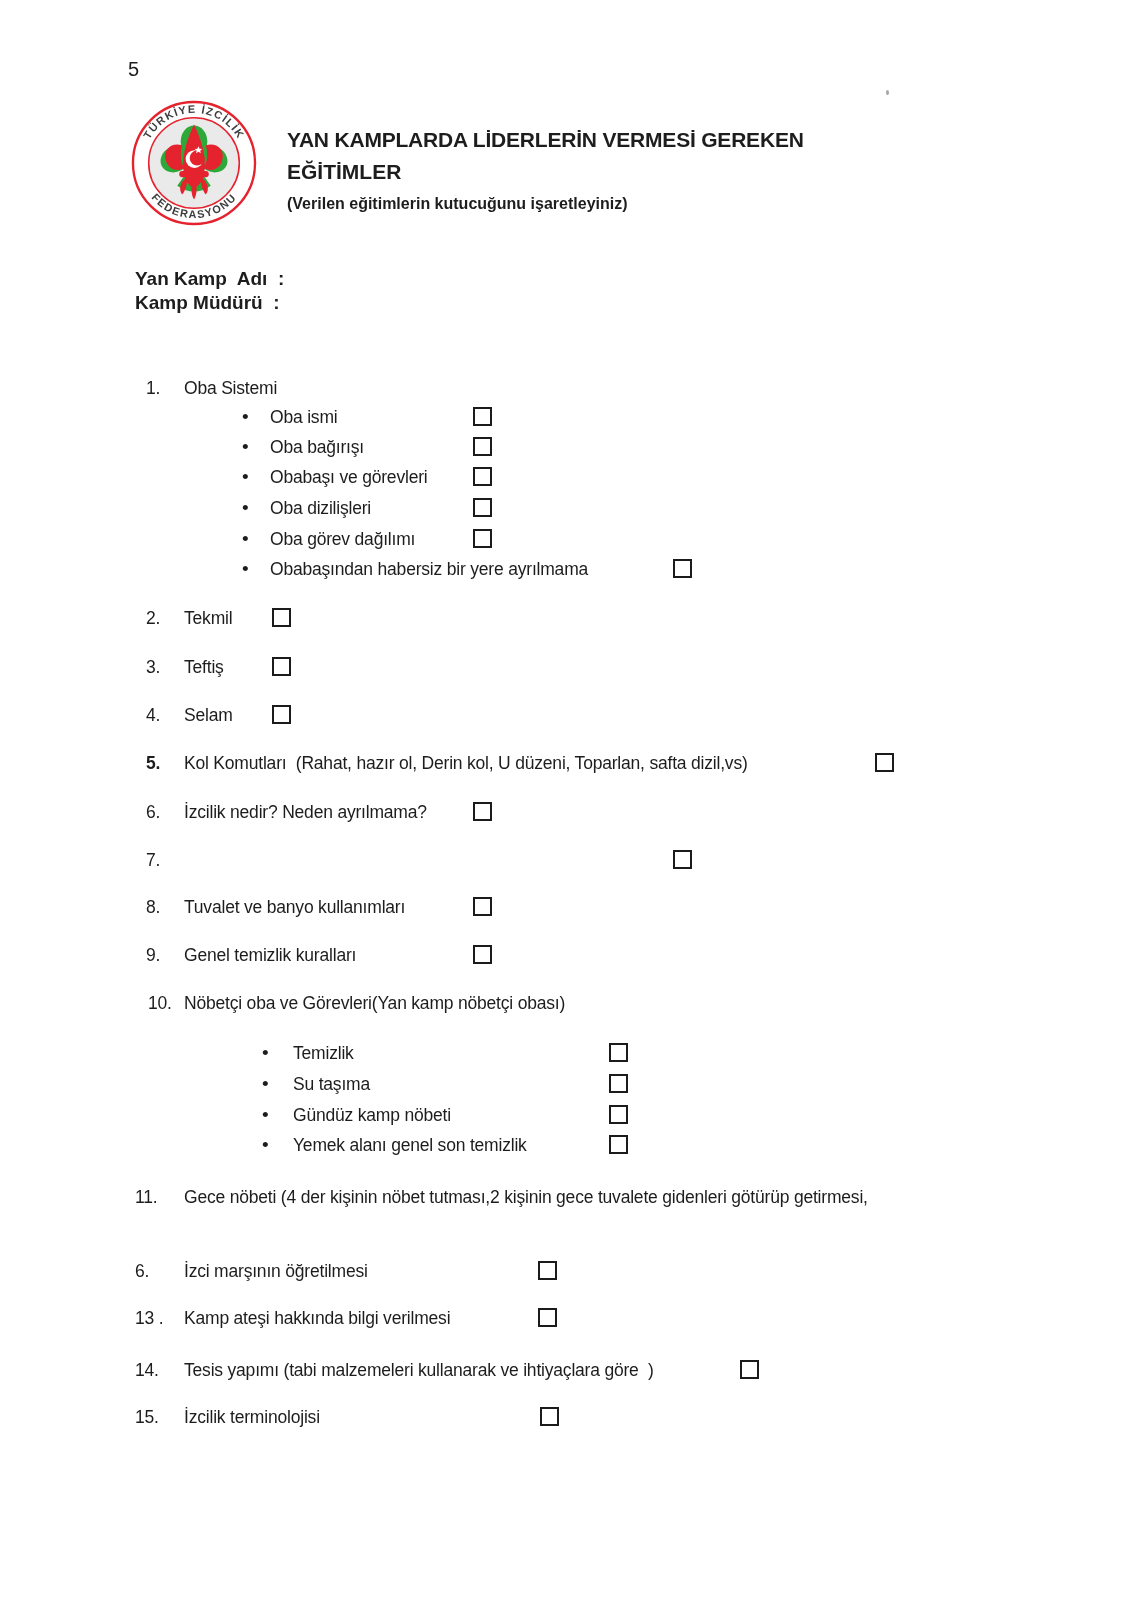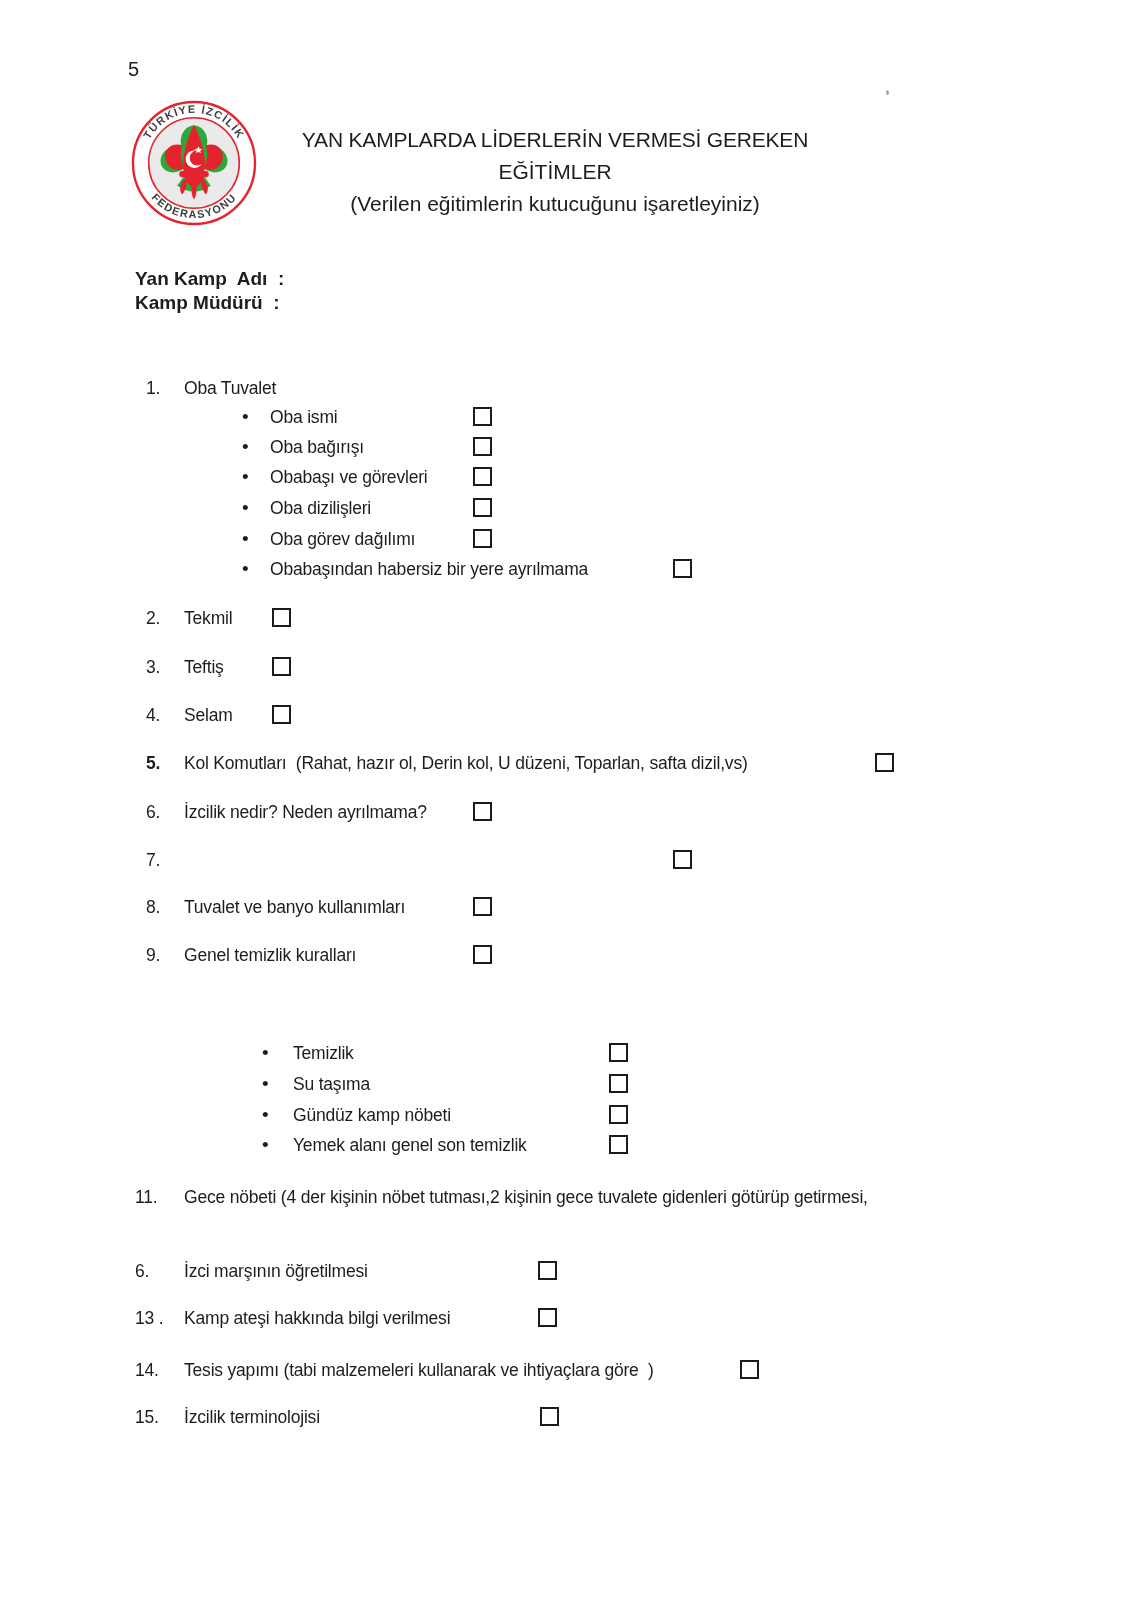--- a/index.html
+++ b/index.html
@@ -1,24 +1,24 @@
 <!DOCTYPE html>
 <html><head>
 <meta charset="utf-8">
 <style>
   html,body{margin:0;padding:0;background:#ffffff;}
   .page{position:relative;width:1130px;height:1600px;background:#ffffff;
         font-family:"Liberation Sans",sans-serif;color:#1d1d1d;overflow:hidden;}
   .pagenum{position:absolute;left:128px;top:58px;font-size:20px;}
   .speck{position:absolute;left:886px;top:90px;width:3px;height:5px;background:#8f8f8f;border-radius:50%;opacity:.8;}
   .logo{position:absolute;left:130px;top:99px;}
-  .title{position:absolute;left:275px;top:124px;width:560px;text-align:center;font-weight:400;}
+  .title{position:absolute;left:287px;top:124px;width:560px;text-align:left;font-weight:700;}
   .title .t1{font-size:21px;line-height:32px;letter-spacing:-0.2px;white-space:pre;}
   .title .t2{font-size:21px;line-height:32px;}
-  .title .t3{font-size:21px;line-height:32px;white-space:pre;}
+  .title .t3{font-size:16px;line-height:32px;white-space:pre;}
   .field{position:absolute;left:135px;font-weight:700;font-size:19px;line-height:24px;white-space:pre;}
   .row{position:absolute;left:0;width:100%;height:24px;line-height:24px;font-size:17.5px;letter-spacing:-0.2px;}
   .num{position:absolute;left:146px;white-space:pre;}
   .num.n2{left:135px;}
   .num.n10{left:148px;}
   .lbl{position:absolute;left:184px;white-space:pre;}
   .lbl.cont{left:135px;}
   .sub1 .bullet{position:absolute;left:242px;font-size:19px;}
   .sub1 .lbl{left:270px;}
   .sub10 .bullet{position:absolute;left:262px;font-size:19px;}
@@ -73,21 +73,21 @@
     <div class="t1">YAN KAMPLARDA LİDERLERİN VERMESİ GEREKEN</div>
     <div class="t2">EĞİTİMLER</div>
     <div class="t3">(Verilen eğitimlerin kutucuğunu işaretleyiniz)</div>
   </div>
 
   <div class="field" style="top:267px">Yan Kamp  Adı  :</div>
   <div class="field" style="top:291px">Kamp Müdürü  :</div>
 
   <div class="row" style="top:376px">
     <span class="num">1.</span>
-    <span class="lbl">Oba Tuvalet</span>
+    <span class="lbl">Oba Sistemi</span>
   </div>
   <div class="row sub1" style="top:405px">
     <span class="bullet">•</span>
     <span class="lbl">Oba ismi</span>
     <span class="cb" style="left:473px"></span>
   </div>
   <div class="row sub1" style="top:435px">
     <span class="bullet">•</span>
     <span class="lbl">Oba bağırışı</span>
     <span class="cb" style="left:473px"></span>
@@ -148,20 +148,24 @@
     <span class="num">8.</span>
     <span class="lbl">Tuvalet ve banyo kullanımları</span>
     <span class="cb" style="left:473px"></span>
   </div>
   <div class="row" style="top:943px">
     <span class="num">9.</span>
     <span class="lbl">Genel temizlik kuralları</span>
     <span class="cb" style="left:473px"></span>
   </div>
 
+  <div class="row" style="top:991px">
+    <span class="num n10">10.</span>
+    <span class="lbl">Nöbetçi oba ve Görevleri(Yan kamp nöbetçi obası)</span>
+  </div>
   <div class="row sub10" style="top:1041px">
     <span class="bullet">•</span>
     <span class="lbl">Temizlik</span>
     <span class="cb" style="left:609px"></span>
   </div>
   <div class="row sub10" style="top:1072px">
     <span class="bullet">•</span>
     <span class="lbl">Su taşıma</span>
     <span class="cb" style="left:609px"></span>
   </div>

